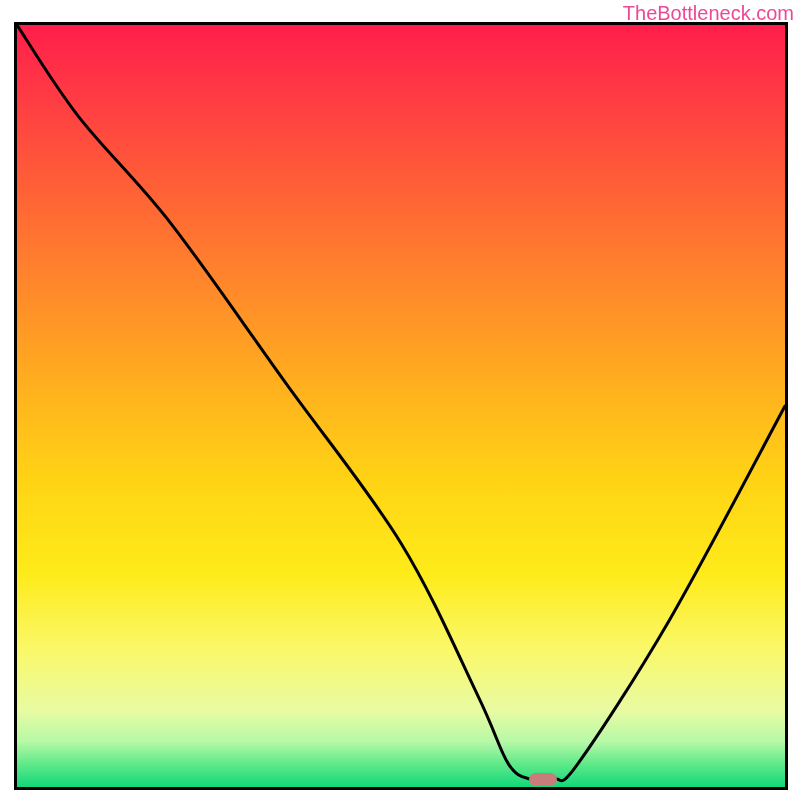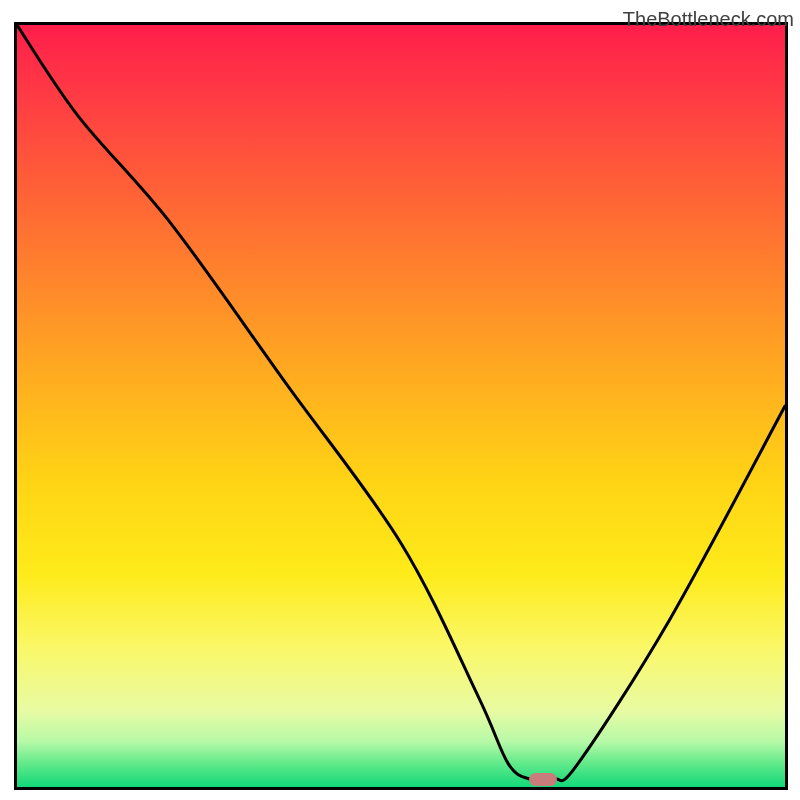--- a/index.html
+++ b/index.html
@@ -6,23 +6,23 @@
     margin: 0;
     padding: 0;
     width: 800px;
     height: 800px;
     background: #ffffff;
     font-family: Arial, Helvetica, sans-serif;
     position: relative;
   }
   .watermark {
     position: absolute;
-    top: 8px;
+    top: 2px;
     right: 6px;
-    color: #404040;
+    color: #ec4899;
     font-size: 20px;
     font-weight: 500;
     z-index: 10;
   }
   .plot-area {
     position: absolute;
     left: 14px;
     top: 22px;
     width: 774px;
     height: 768px;

